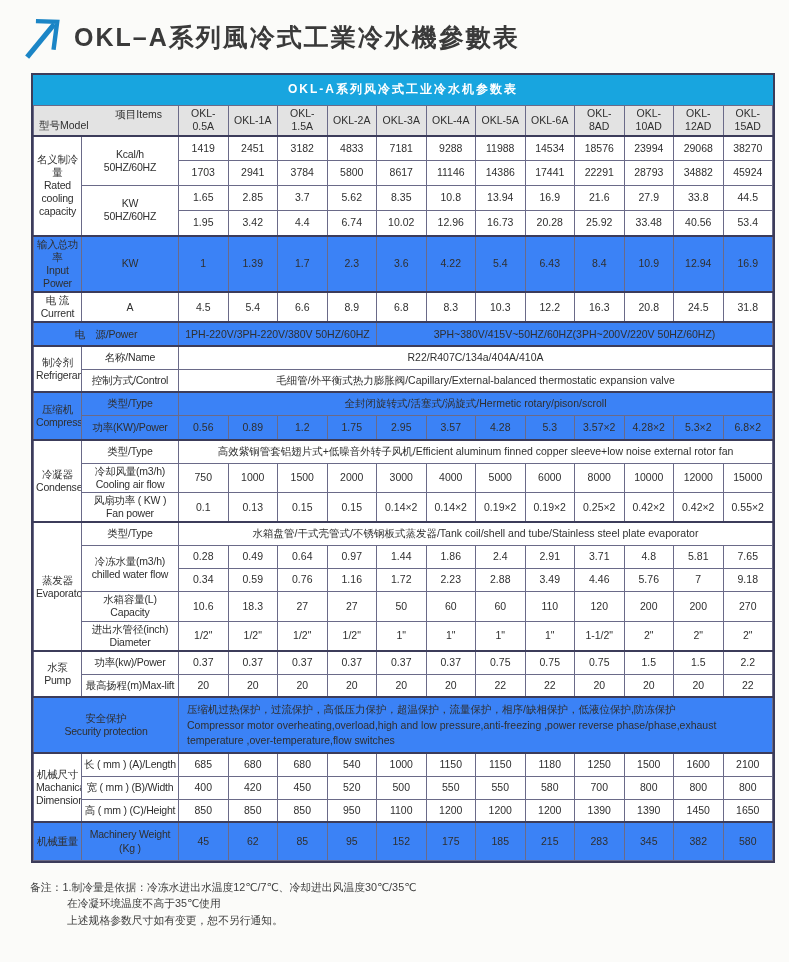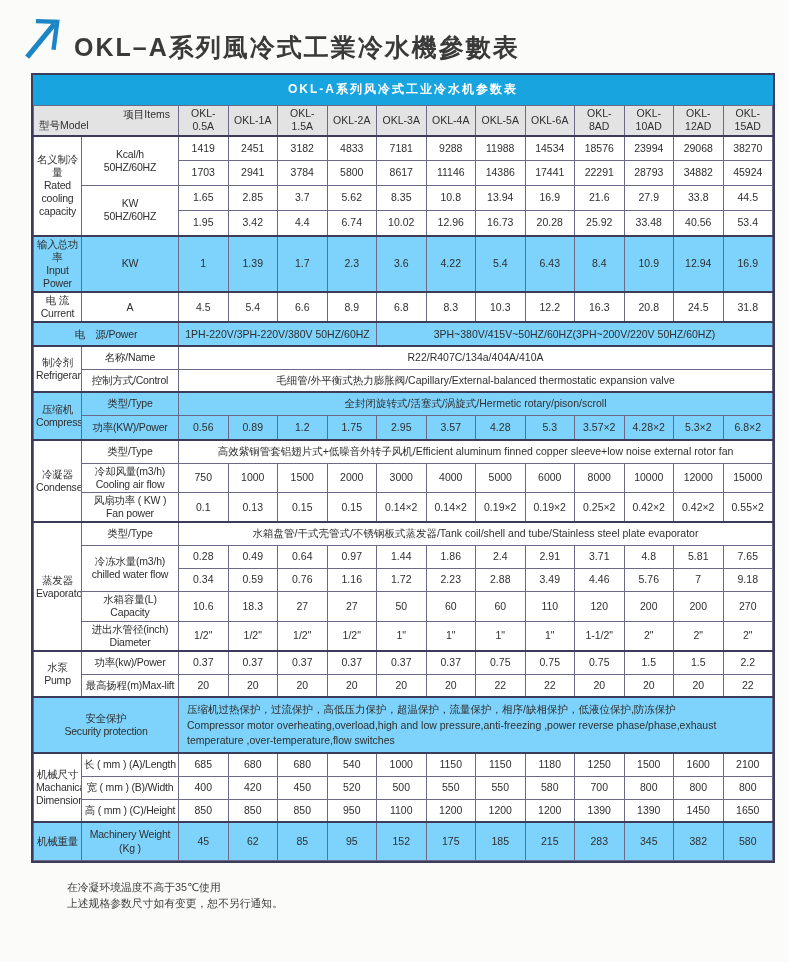--- a/index.html
+++ b/index.html
@@ -4,21 +4,21 @@
 <style>
   * { box-sizing: border-box; }
   html,body { margin:0; padding:0; }
   body {
     width:789px; height:962px;
     background:#fbfbf9;
     font-family:"Liberation Sans","DejaVu Sans",sans-serif;
     color:#2f2f2f;
     overflow:hidden;
   }
-  .page-header { display:flex; align-items:flex-end; margin:12px 0 0 22px; }
+  .page-header { display:flex; align-items:center; margin:12px 0 0 22px; }
   .logo { width:44px; height:48px; margin-top:2px; }
   .titles { margin-left:8px; }
   .title-zh { font-size:25px; font-weight:700; letter-spacing:2px; color:#3a3a3a; line-height:1.15; }
   .title-en { font-size:16px; font-weight:600; color:#3a3a3a; margin-top:2px; letter-spacing:0.2px; }
 
   .table-wrap { width:744px; margin:11px 0 0 31px; border:2px solid #3c3c5a; background:#fff; }
   .table-title {
     background:#18a5df; color:#ffffff; text-align:center;
     font-size:12px; font-weight:700; letter-spacing:2px;
     padding:6px 0 7px 0;
@@ -26,30 +26,30 @@
   table { width:100%; border-collapse:collapse; table-layout:fixed; }
   tr { height:23px; }
   td, th {
     border:1px solid #6a6a88;
     font-size:10.5px; font-weight:normal;
     text-align:center; vertical-align:middle;
     padding:1px 2px; line-height:1.25;
     white-space:pre-line; overflow:hidden;
     color:#2f2f2f;
   }
-  tr.gray td, tr.gray th { background:#7dd3fc; }
+  tr.gray td, tr.gray th { background:#3b82f6; }
   tr.header th { background:#e3e3e3; height:30px; }
   tr.sec td, tr.sec th { border-top:2px solid #3c3c5a; }
   td.cat, td.item { letter-spacing:-0.2px; }
   td.security-text { text-align:left; padding:3px 8px; line-height:1.45; }
   th.corner { position:relative; padding:0;
     background:
       linear-gradient(to bottom right, transparent 49.3%, #55556e 49.3%, #55556e 50.7%, transparent 50.7%) #e3e3e3;
   }
-  th.corner .corner-items { position:absolute; top:2px; right:8px; font-size:10.5px; }
+  th.corner .corner-items { position:absolute; top:2px; right:16px; font-size:10.5px; }
   th.corner .corner-model { position:absolute; bottom:2px; left:5px; font-size:10.5px; }
 
   .notes { margin:16px 0 0 30px; font-size:10.8px; color:#3d3d3d; line-height:1.55; width:735px; }
   .notes-zh { margin-bottom:2px; }
   .note-line { white-space:normal; }
   .ind1 { padding-left:30px; }
   .ind2 { padding-left:37px; }
 </style>
 </head>
 <body>
@@ -443,17 +443,18 @@
           <td class="value">345</td>
           <td class="value">382</td>
           <td class="value">580</td>
         </tr>
       </tbody>
   </table>
 </div>
 
 <div class="notes">
   <div class="notes-zh">
+      <div class="note-line">备注：1.制冷量是依据：冷冻水进出水温度12℃/7℃、冷却进出风温度30℃/35℃</div>
       <div class="note-line ind2">在冷凝环境温度不高于35℃使用</div>
       <div class="note-line ind2">上述规格参数尺寸如有变更，恕不另行通知。</div>
     </div>
 
 </div>
 
 </body></html>

